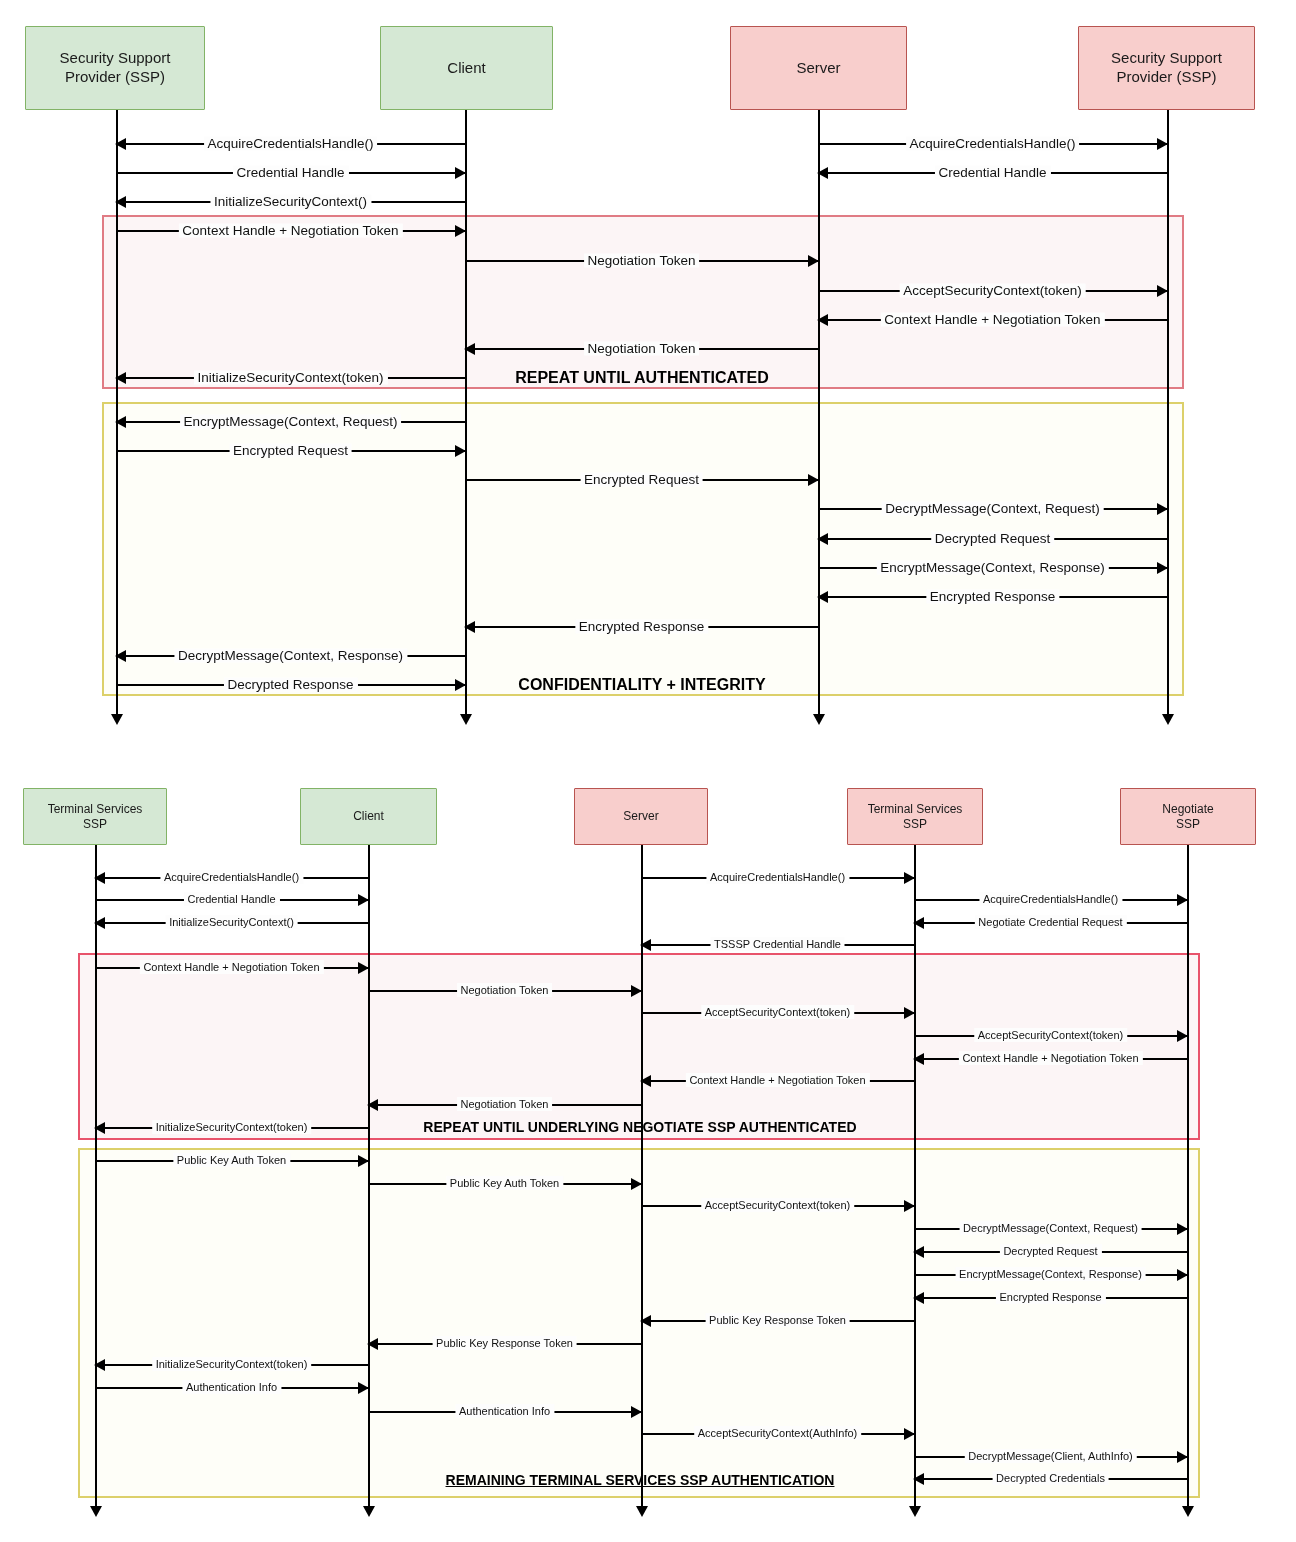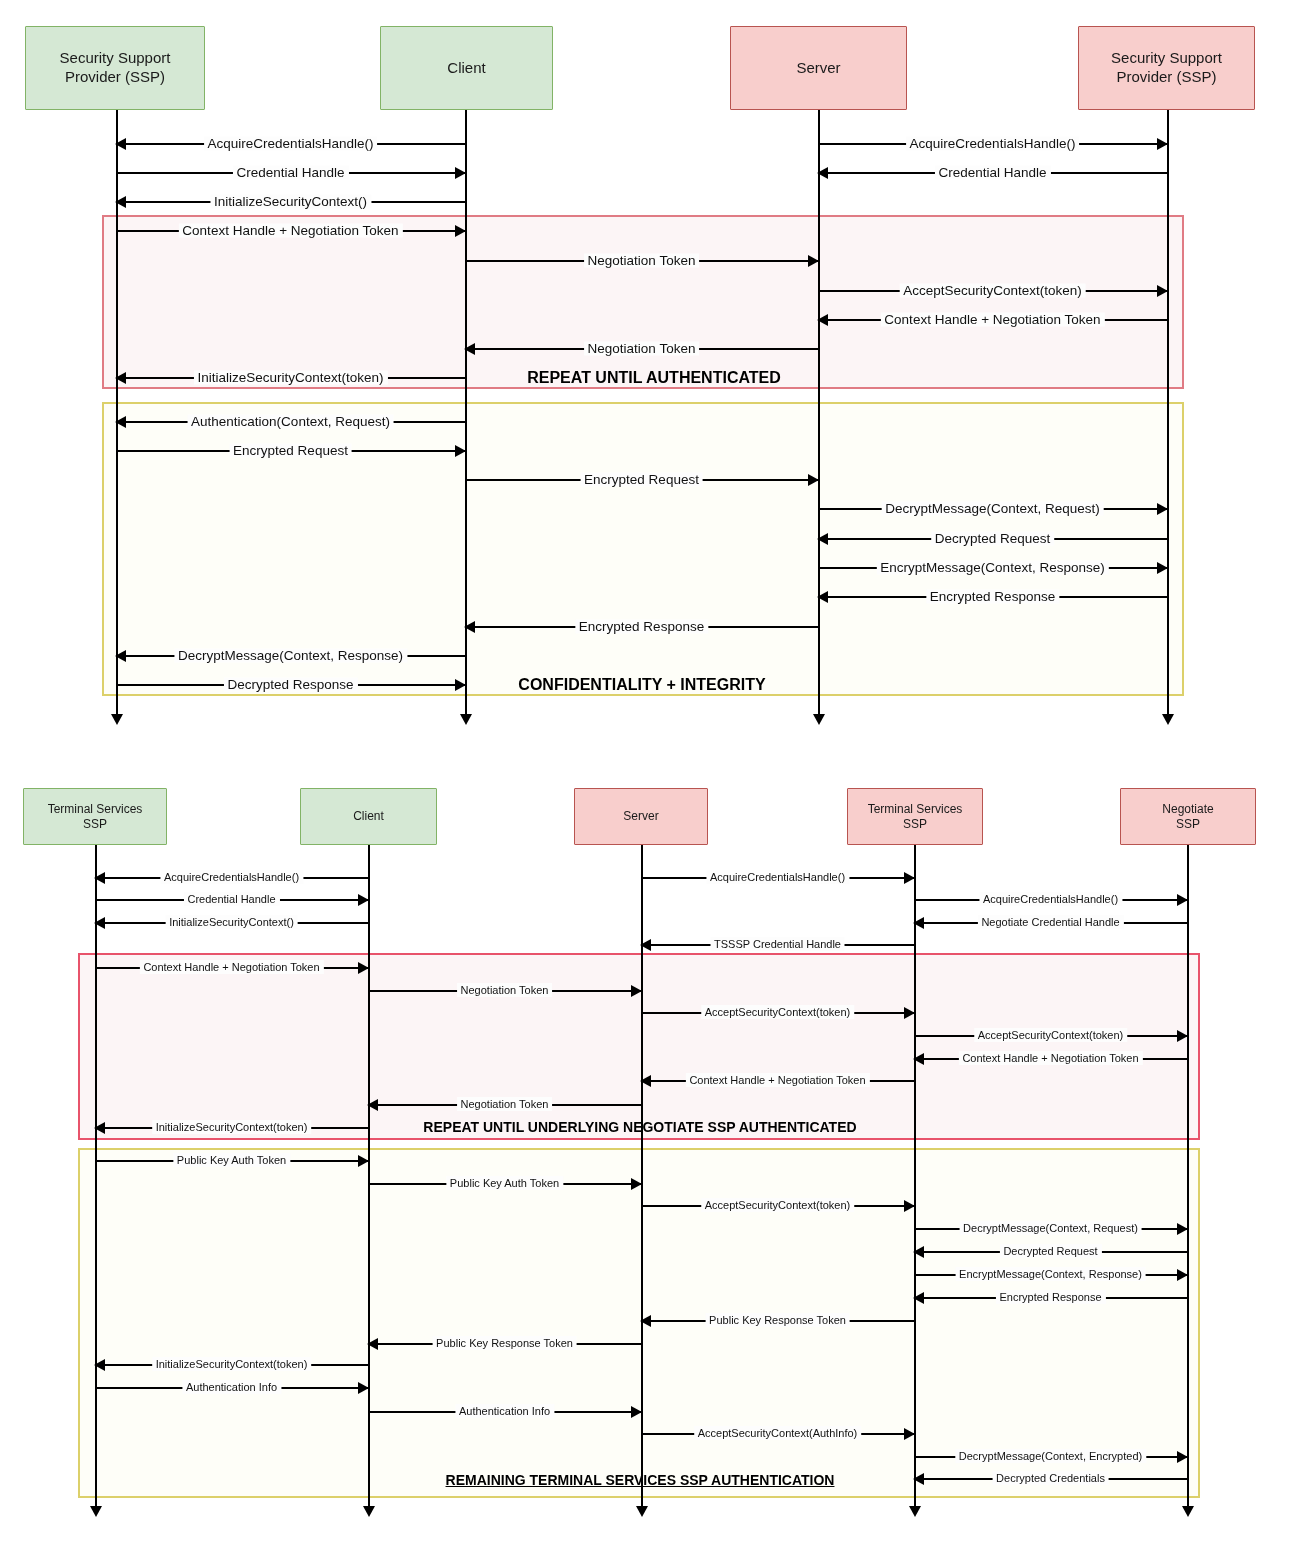--- a/index.html
+++ b/index.html
@@ -196,21 +196,21 @@
     </div>
     <div class="msg to-left" style="left:818px; top:319px; width:349px;">
       <div class="line"></div>
         <div class="head"></div>
       <span class="cap">Context Handle + Negotiation Token</span>
     </div>
 
     <div class="msg to-left" style="left:116px; top:421px; width:349px;">
       <div class="line"></div>
         <div class="head"></div>
-      <span class="cap">Authentication(Context, Request)</span>
+      <span class="cap">EncryptMessage(Context, Request)</span>
     </div>
     <div class="msg to-right" style="left:116px; top:450px; width:349px;">
       <div class="line"></div>
         <div class="head"></div>
       <span class="cap">Encrypted Request</span>
     </div>
     <div class="msg to-right" style="left:465px; top:479px; width:353px;">
       <div class="line"></div>
         <div class="head"></div>
       <span class="cap">Encrypted Request</span>
@@ -244,21 +244,21 @@
       <div class="line"></div>
         <div class="head"></div>
       <span class="cap">EncryptMessage(Context, Response)</span>
     </div>
     <div class="msg to-left" style="left:818px; top:596px; width:349px;">
       <div class="line"></div>
         <div class="head"></div>
       <span class="cap">Encrypted Response</span>
     </div>
 
-    <div class="region-caption" style="left:642px; top:378px;margin-left:12px;">REPEAT UNTIL AUTHENTICATED</div>
+    <div class="region-caption" style="left:642px; top:378px;">REPEAT UNTIL AUTHENTICATED</div>
     <div class="region-caption" style="left:642px; top:685px;">CONFIDENTIALITY + INTEGRITY</div>
   </div>
 
   <div class="diagram" id="diagram-2">
 
     <div class="region pink" style="left:78px; top:193px; width:1122px; height:187px; border-color:#e8536b;"></div>
     <div class="region yellow" style="left:78px; top:388px; width:1122px; height:350px;"></div>
 
     <div class="lifeline" style="left:95px; top:85px; height:665px;"></div>
     <div class="lifeline-arrow" style="left:90px; top:746px;"></div>
@@ -391,21 +391,21 @@
     </div>
 
     <div class="msg to-right" style="left:914px; top:139px; width:273px;">
       <div class="line"></div>
         <div class="head"></div>
       <span class="cap">AcquireCredentialsHandle()</span>
     </div>
     <div class="msg to-left" style="left:914px; top:162px; width:273px;">
       <div class="line"></div>
         <div class="head"></div>
-      <span class="cap">Negotiate Credential Handle</span>
+      <span class="cap">Negotiate Credential Request</span>
     </div>
     <div class="msg to-right" style="left:914px; top:275px; width:273px;">
       <div class="line"></div>
         <div class="head"></div>
       <span class="cap">AcceptSecurityContext(token)</span>
     </div>
     <div class="msg to-left" style="left:914px; top:298px; width:273px;">
       <div class="line"></div>
         <div class="head"></div>
       <span class="cap">Context Handle + Negotiation Token</span>
@@ -426,21 +426,21 @@
       <span class="cap">EncryptMessage(Context, Response)</span>
     </div>
     <div class="msg to-left" style="left:914px; top:537px; width:273px;">
       <div class="line"></div>
         <div class="head"></div>
       <span class="cap">Encrypted Response</span>
     </div>
     <div class="msg to-right" style="left:914px; top:696px; width:273px;">
       <div class="line"></div>
         <div class="head"></div>
-      <span class="cap">DecryptMessage(Context, Encrypted)</span>
+      <span class="cap">DecryptMessage(Client, AuthInfo)</span>
     </div>
     <div class="msg to-left" style="left:914px; top:718px; width:273px;">
       <div class="line"></div>
         <div class="head"></div>
       <span class="cap">Decrypted Credentials</span>
     </div>
 
     <div class="region-caption" style="left:640px; top:367px;">REPEAT UNTIL UNDERLYING NEGOTIATE SSP AUTHENTICATED</div>
     <div class="region-caption" style="left:640px; top:720px;text-decoration:underline;">REMAINING TERMINAL SERVICES SSP AUTHENTICATION</div>
   </div>

